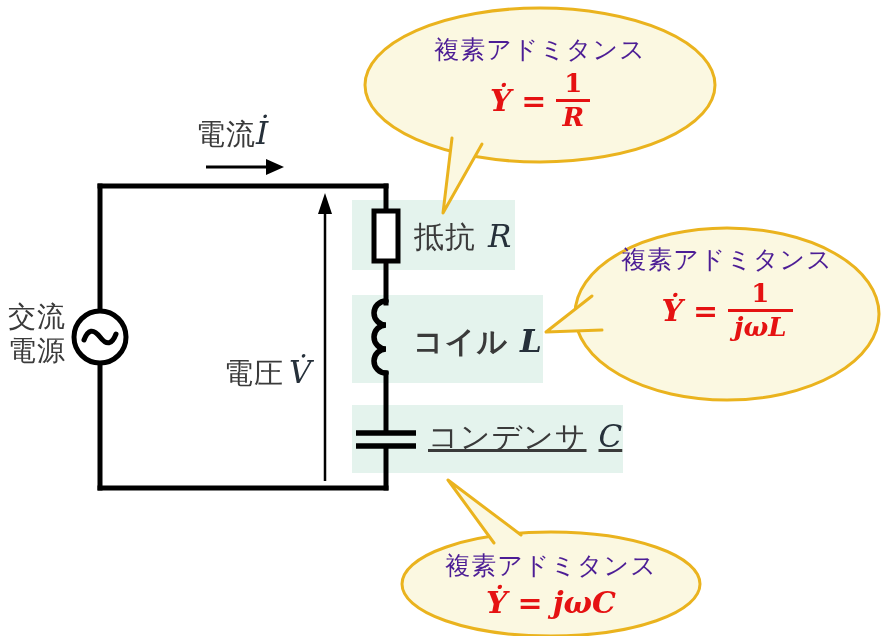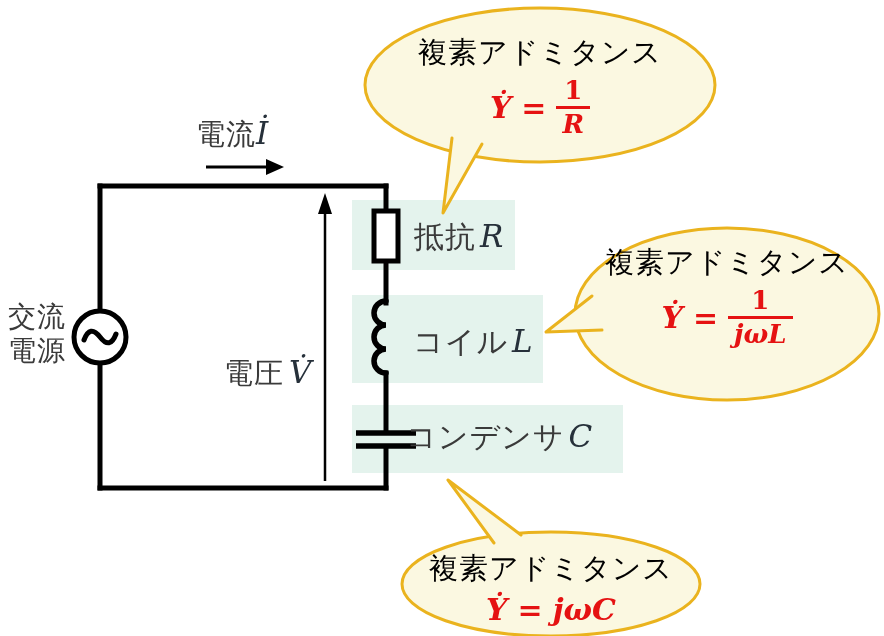--- a/index.html
+++ b/index.html
@@ -16,29 +16,29 @@
   .mi  { font-family:"DejaVu Serif","Liberation Serif",serif; font-style:italic; color:#26303a; }
 
   .source-label { left:0px; top:300px; width:66px; text-align:right; font-size:28px; line-height:34px; }
 
   .current-label { left:196px; top:116px; font-size:29px; display:flex; align-items:baseline; }
   .current-label .mi { font-size:31px; }
 
   .voltage-label { left:224px; top:316px; font-size:29px; display:flex; align-items:baseline; gap:5px;margin-top:39px; }
   .voltage-label .mi { font-size:31px; }
 
-  .comp-label { font-size:30px; display:flex; align-items:baseline; gap:4px;justify-content:center; }
+  .comp-label { font-size:30px; display:flex; align-items:baseline; gap:12px;justify-content:center; }
   .comp-label .mi { font-size:31px; }
   .comp-resistor  { left:414px; top:219px; }
-  .comp-inductor  { left:413px; top:324px; }
-  .comp-capacitor { left:406px; top:419px; }
+  .comp-inductor  { left:413px; top:324px;font-weight:bold; }
+  .comp-capacitor { left:428px; top:419px;text-decoration:underline; }
 
   
   .bubble-text { position:absolute; text-align:center; }
-  .bubble-title { font-size:29px; color:#000000; letter-spacing:1px; }
+  .bubble-title { font-size:25px; color:#4c1d95; letter-spacing:1px; }
   .formula {
     margin-top:3px;
     display:flex; align-items:center; justify-content:center; gap:10px;
     color:#e51212; font-size:30px; font-weight:bold;
     font-family:"DejaVu Serif","Liberation Serif",serif; font-style:italic;
   }
   .formula .eq { font-style:normal; font-weight:bold; }
   .frac { display:inline-flex; flex-direction:column; align-items:center; font-size:26px; line-height:1.15; }
   .frac .num { font-style:normal; padding:0 6px; }
   .frac .den { border-top:3px solid #e51212; padding:1px 6px 0 6px; }

